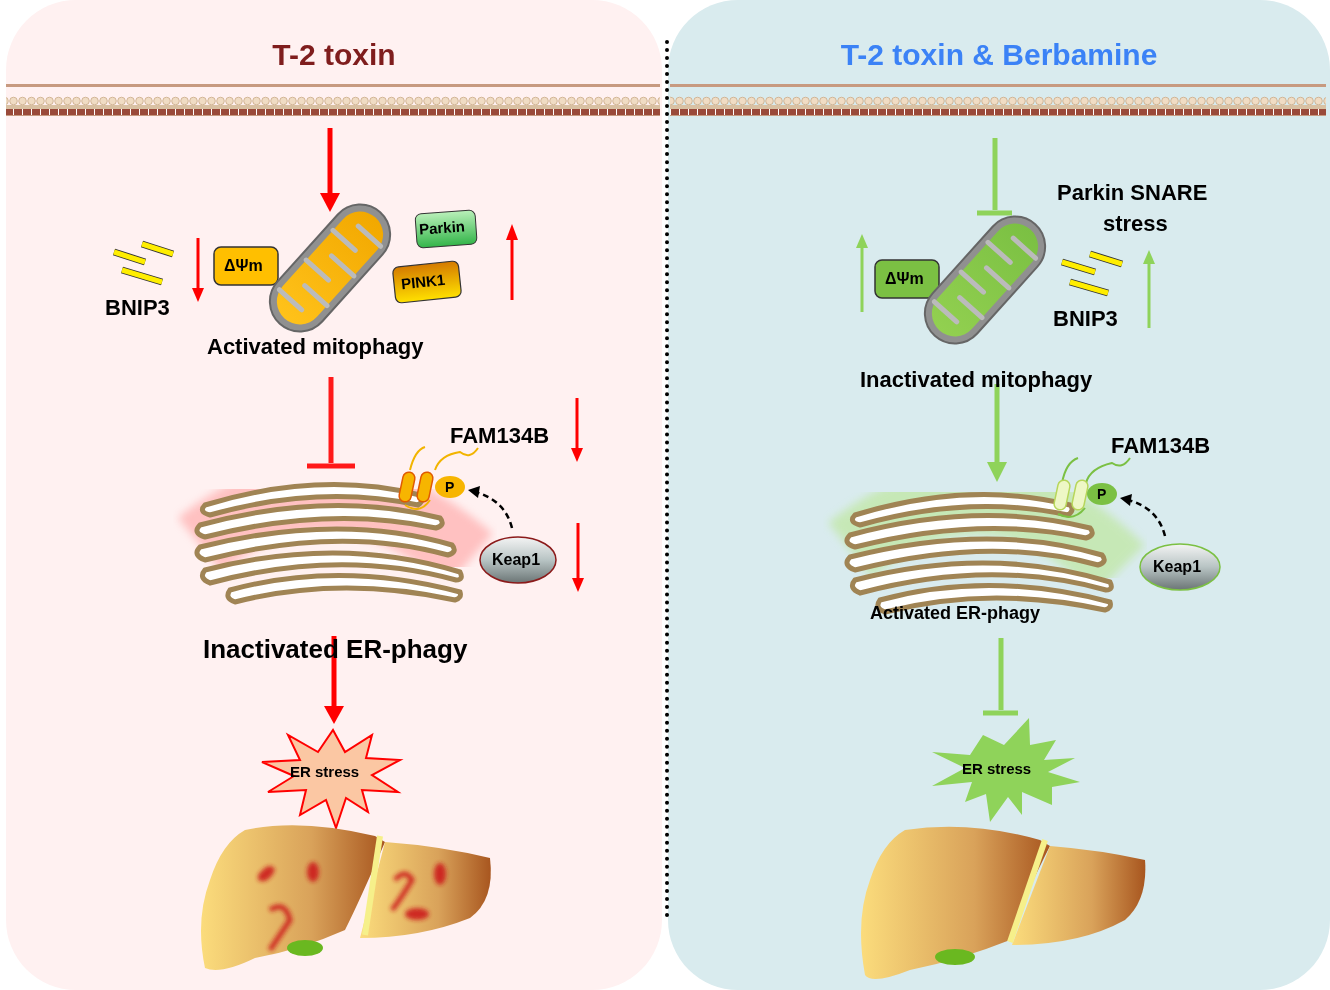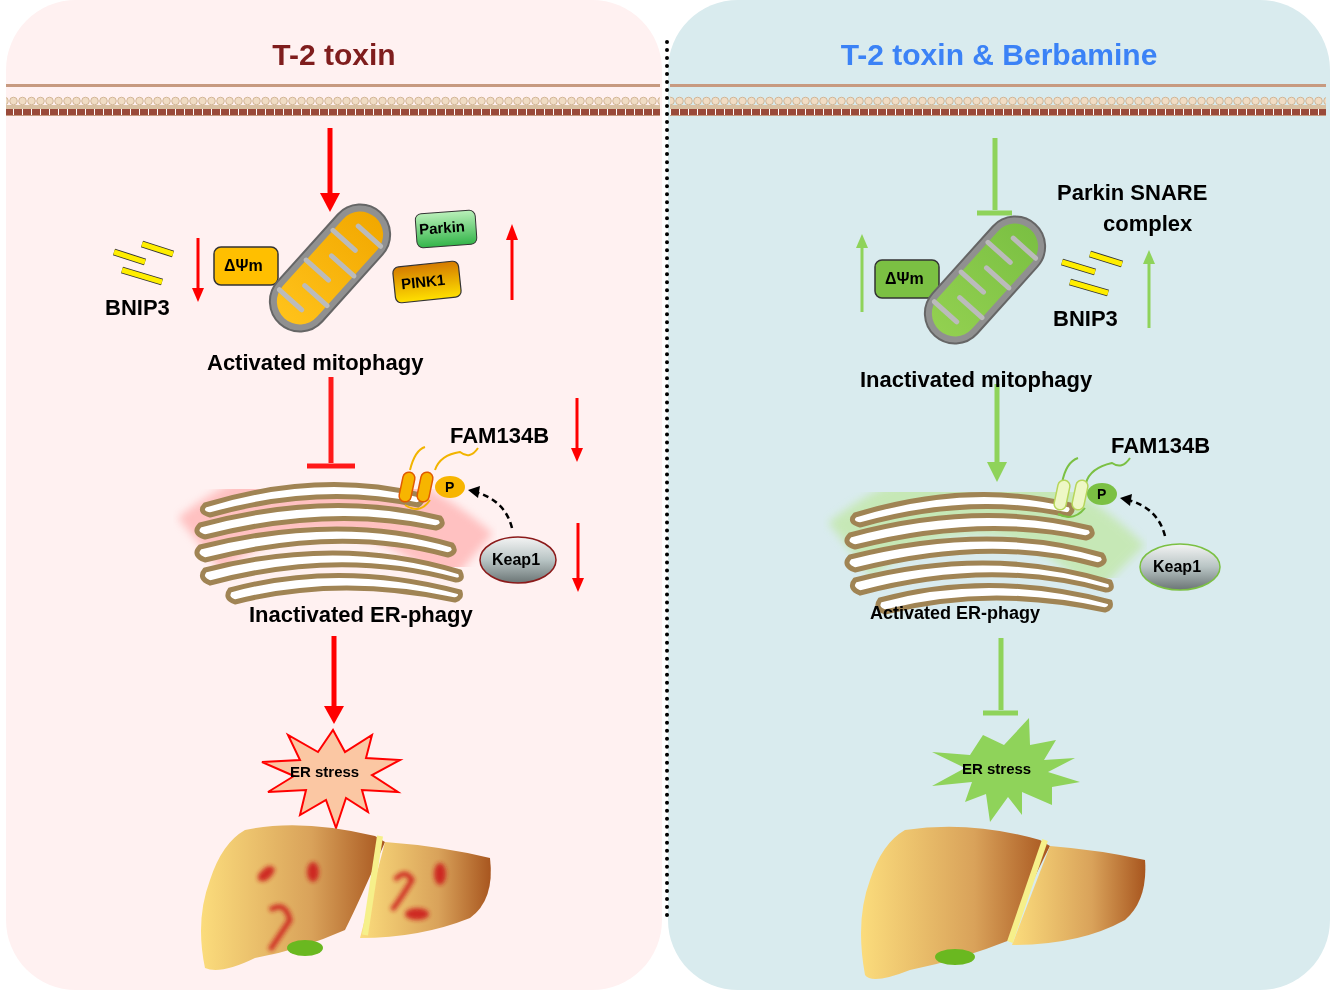--- a/index.html
+++ b/index.html
@@ -237,30 +237,30 @@
   </g>
 </svg>
 
 <div class="divider"></div>
 
 <div class="title" style="left: 6px; width: 656px; color: #7f1d1d;">T-2 toxin</div>
 <div class="lbl" style="left:105px;top:295px;font-size:22px;">BNIP3</div>
 <div class="lbl" style="left:224px;top:257px;font-size:16px;">ΔΨm</div>
 <div class="lbl" style="left:419px;top:219px;font-size:15px;transform:rotate(-4deg);">Parkin</div>
 <div class="lbl" style="left:401px;top:273px;font-size:15px;transform:rotate(-6deg);">PINK1</div>
-<div class="lbl" style="left:207px;top:334px;font-size:22px;margin-top:16px;">Activated mitophagy</div>
+<div class="lbl" style="left:207px;top:334px;font-size:22px;">Activated mitophagy</div>
 <div class="lbl" style="left:450px;top:423px;font-size:22px;">FAM134B</div>
 <div class="lbl" style="left:445px;top:479px;font-size:14px;">P</div>
 <div class="lbl" style="left:492px;top:551px;font-size:16px;">Keap1</div>
-<div class="lbl" style="left:203px;top:602px;font-size:22px;margin-left:46px;">Inactivated ER-phagy</div>
+<div class="lbl" style="left:203px;top:634px;font-size:26px;">Inactivated ER-phagy</div>
 <div class="lbl" style="left:290px;top:763px;font-size:15px;">ER stress</div>
 
 <div class="title" style="left: 668px; width: 662px; color: #3b82f6;">T-2 toxin &amp; Berbamine</div>
 <div class="lbl" style="left:1057px;top:180px;font-size:22px;">Parkin SNARE</div>
-<div class="lbl" style="left:1103px;top:211px;font-size:22px;">complex</div>
+<div class="lbl" style="left:1103px;top:211px;font-size:22px;">stress</div>
 <div class="lbl" style="left:885px;top:270px;font-size:16px;">ΔΨm</div>
 <div class="lbl" style="left:1053px;top:306px;font-size:22px;">BNIP3</div>
 <div class="lbl" style="left:860px;top:367px;font-size:22px;">Inactivated mitophagy</div>
 <div class="lbl" style="left:1111px;top:433px;font-size:22px;">FAM134B</div>
 <div class="lbl" style="left:1097px;top:486px;font-size:14px;">P</div>
 <div class="lbl" style="left:1153px;top:558px;font-size:16px;">Keap1</div>
 <div class="lbl" style="left:870px;top:603px;font-size:18px;">Activated ER-phagy</div>
 <div class="lbl" style="left:962px;top:760px;font-size:15px;">ER stress</div>
 
 </body></html>

